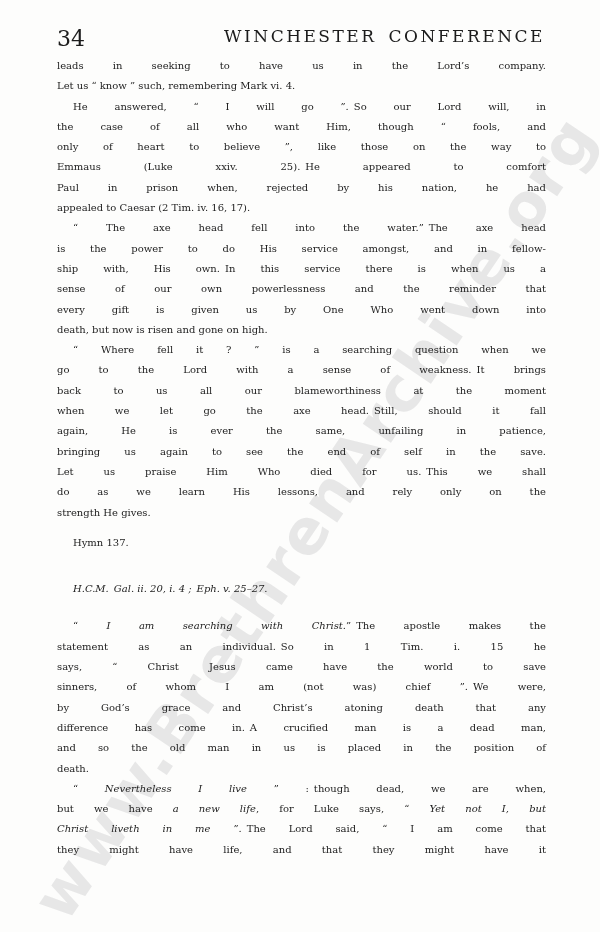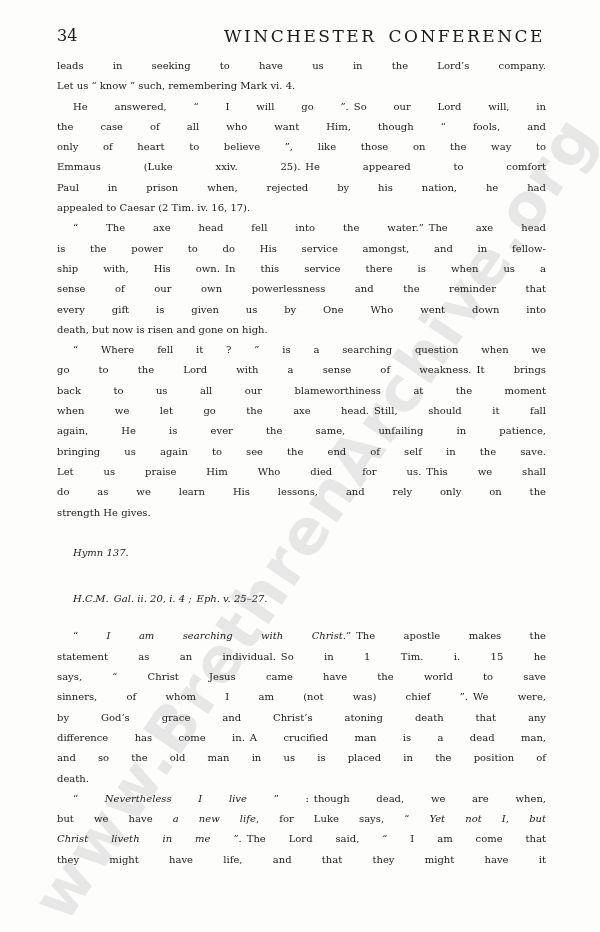--- a/index.html
+++ b/index.html
@@ -30,21 +30,21 @@
     user-select: none;
   }
   .page-header {
     position: absolute;
     top: 26px; left: 57px; right: 55px;
     height: 22px;
     z-index: 2;
   }
   .page-number {
     position: absolute; left: 0; top: 0;
-    font-size: 16px;
+    font-size: 22px;
   }
   .running-title {
     position: absolute; left: 0; right: 0; top: 0;
     text-align: right;
     font-size: 17px;
     letter-spacing: 2.5px;
     word-spacing: 4px;
   }
   .content {
     position: absolute;
@@ -62,21 +62,21 @@
   }
   .line.last {
     text-align-last: left;
   }
   .para-indent .line:first-child,
   .para-section .line:first-child,
   .para-hymn .line:first-child,
   .para-reference .line:first-child {
     text-indent: 16px;
   }
-  .para-hymn      { margin-top: 20px; font-style: italic; }
+  .para-hymn      { margin-top: 10px; }
   .para-reference { margin-top: 26px; font-style: italic; }
   .para-section   { margin-top: 17px; }
   .line i { font-style: italic; }
 </style>
 </head>
 <body>
 
 <div class="page">
 
   <div class="watermark">www.BrethrenArchive.org</div>

